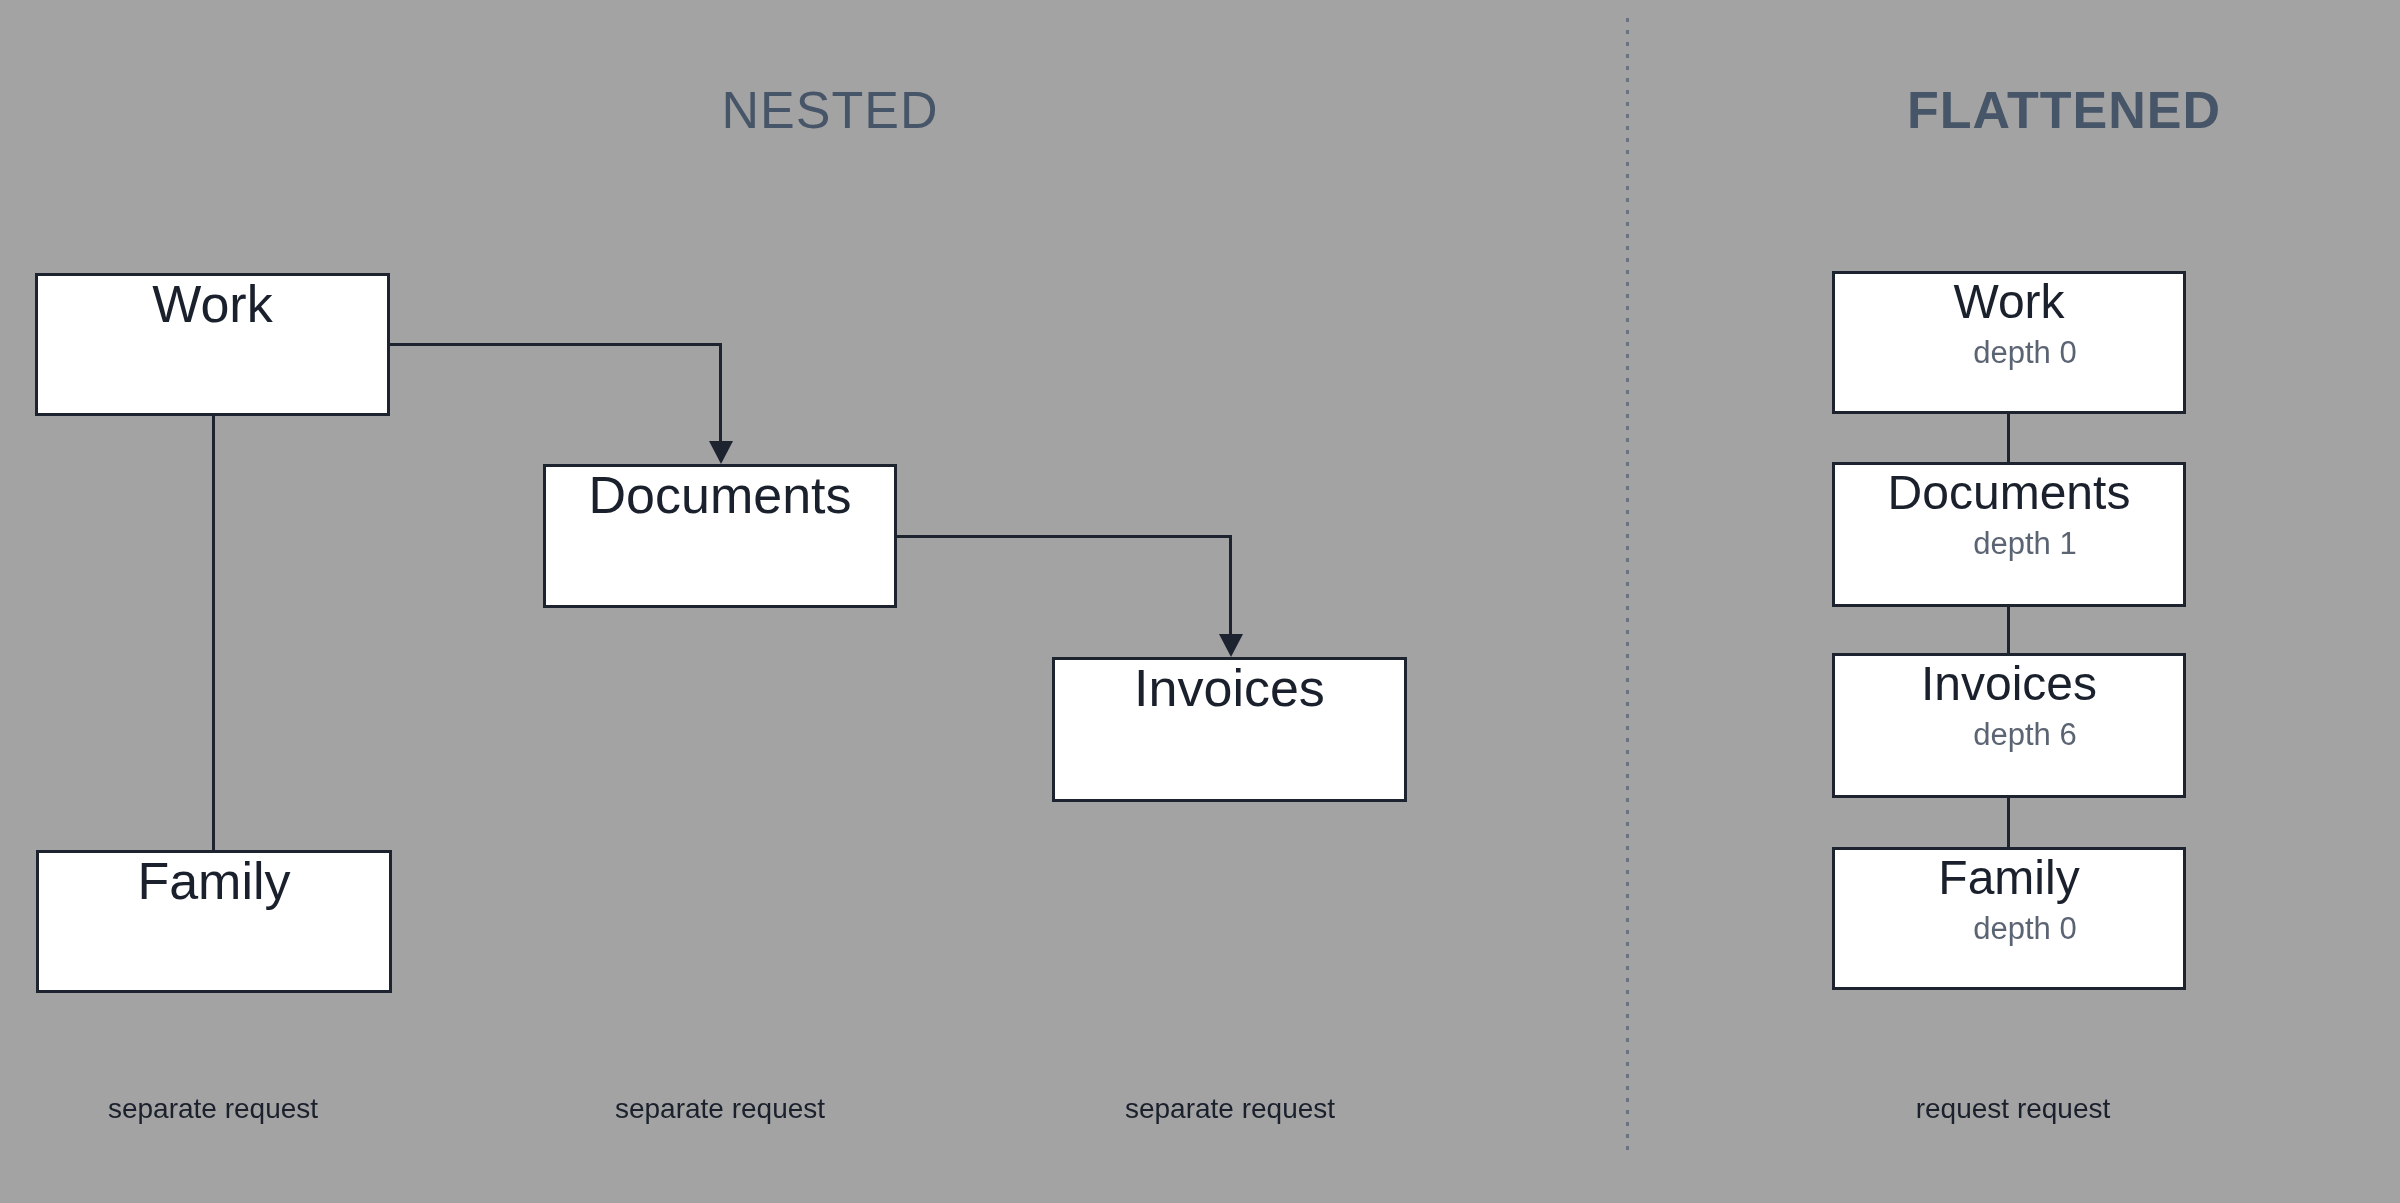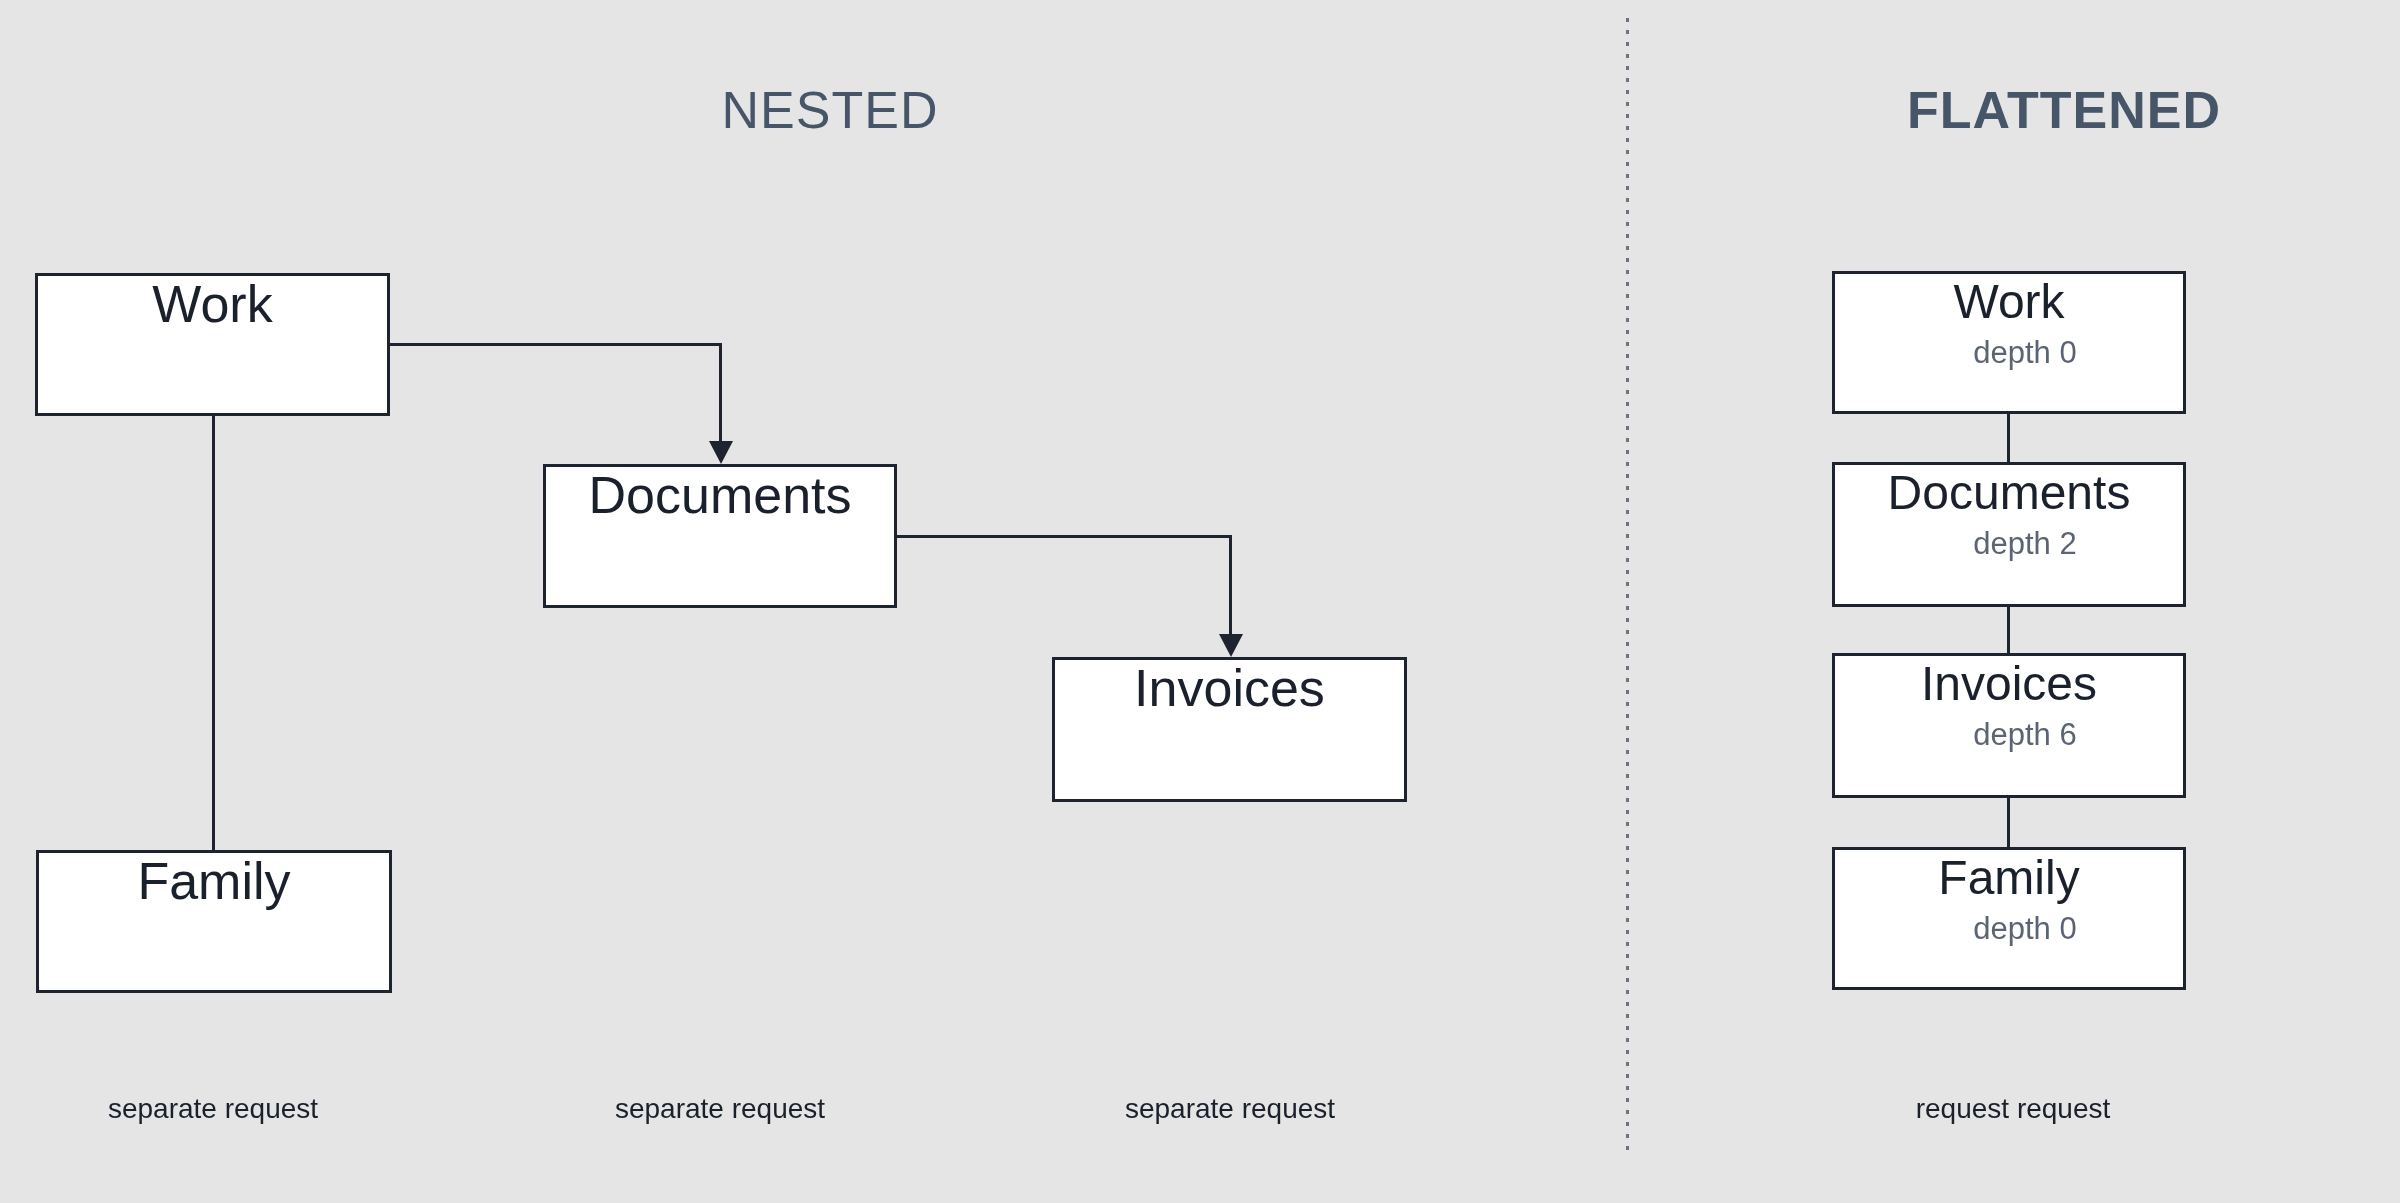--- a/index.html
+++ b/index.html
@@ -4,21 +4,21 @@
 <style>
   html, body {
     margin: 0;
     padding: 0;
     background: #ffffff;
   }
   #stage {
     position: relative;
     width: 2400px;
     height: 1203px;
-    background: #e5e5e5;
+    background: #a3a3a3;
     font-family: "Liberation Sans", sans-serif;
     overflow: hidden;
     --line: #1d2430;
     --title: #475569;
     --depth: #5b6472;
     --divider: #6b7280;
   }
   .section-title {
     position: absolute;
     width: 400px;
@@ -149,21 +149,21 @@
   <div id="arrow-invoices" class="arrowhead"></div>
 
   <div id="divider"></div>
 
   <div id="f-work" class="box fbox">
     <span class="label">Work</span>
     <span class="depth">depth 0</span>
   </div>
   <div id="f-documents" class="box fbox">
     <span class="label">Documents</span>
-    <span class="depth">depth 2</span>
+    <span class="depth">depth 1</span>
   </div>
   <div id="f-invoices" class="box fbox">
     <span class="label">Invoices</span>
     <span class="depth">depth 6</span>
   </div>
   <div id="f-family" class="box fbox">
     <span class="label">Family</span>
     <span class="depth">depth 0</span>
   </div>
 

